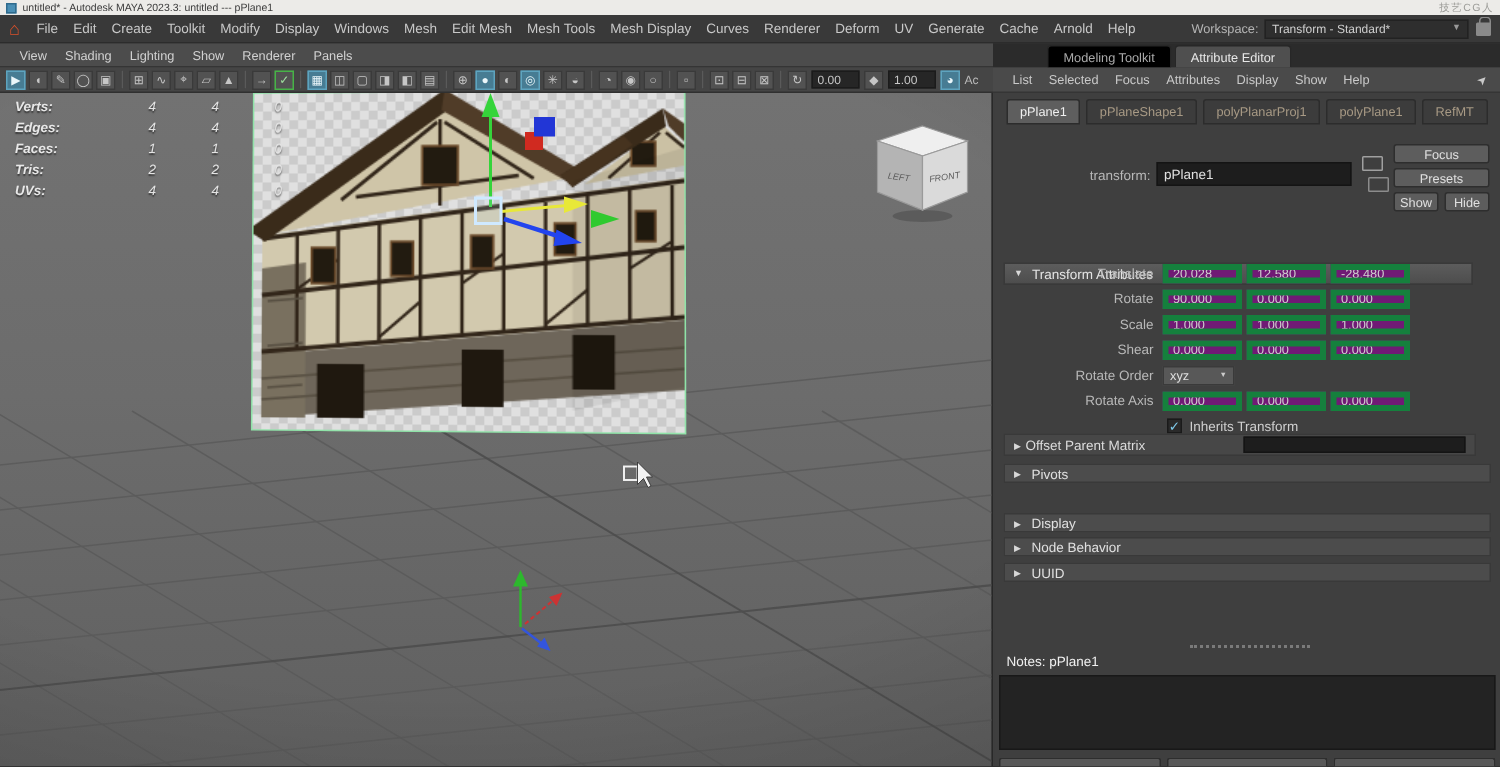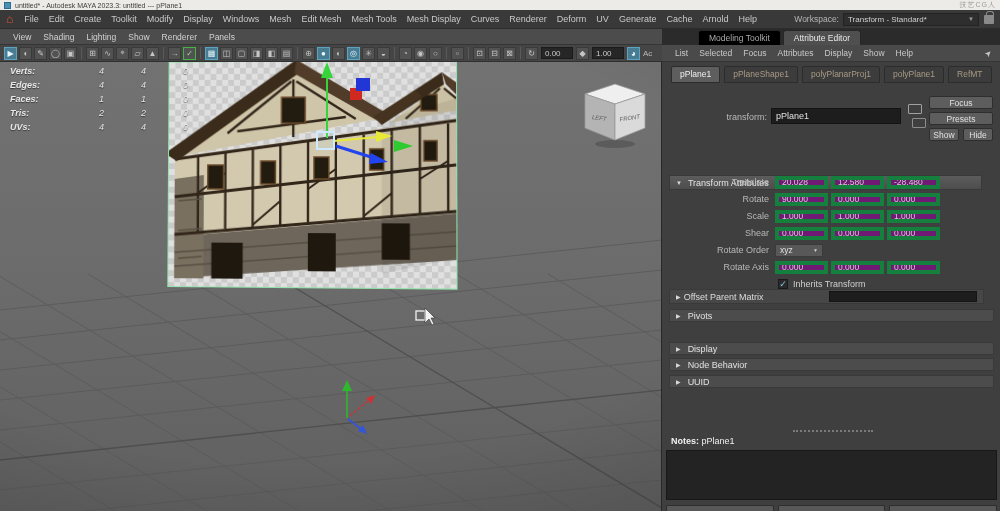--- a/index.html
+++ b/index.html
@@ -110,21 +110,21 @@
   .chk-box { width:10px; height:10px; margin-left:115px; background:#2a2a2a; border:1px solid #1a1a1a;
     color:#7ec8e8; font-size:9px; line-height:9px; text-align:center; }
   .chk-label { font-size:9px; color:#cfcfcf; margin-left:5px; }
   .opm-row { position:absolute; left:6px; right:16px; top:227px; height:15px; background:#474747;
     border:1px solid #393939; display:flex; align-items:center; padding:0 6px; gap:3px; font-size:9px; color:#dcdcdc; }
   .opm-field { margin-left:auto; width:148px; height:11px; background:#1d1d1d; border:1px solid #141414; }
   .collapse-bar { position:absolute; left:6px; right:6px; height:13px; background:#4c4c4c;
     border:1px solid #393939; display:flex; align-items:center; padding:0 6px; gap:7px;
     font-size:9px; color:#e0e0e0; }
   .notes-label { position:absolute; left:8px; top:374px; font-size:9px; color:#f0f0f0; }
-  .notes-label b { font-weight:bold;margin-top:27px; }
+  .notes-label b { font-weight:normal;margin-top:27px; }
   .notes-area { position:absolute; left:3px; right:3px; top:388px; height:50px; background:#232323;
     border:1px solid #181818; resize:none; color:#ccc; font-size:9px; font-family:"Liberation Sans",sans-serif; }
   .splitter { position:absolute; left:130px; top:368px; width:80px; border-top:2px dotted #7a7a7a; }
   .stub-row { position:absolute; left:3px; right:3px; top:443px; height:8px; display:flex; gap:4px; }
   .stub { flex:1; background:#585858; border:1px solid #2e2e2e; border-bottom:none; border-radius:2px 2px 0 0; }
 </style>
 </head>
 <body>
 
 <div id="app">

